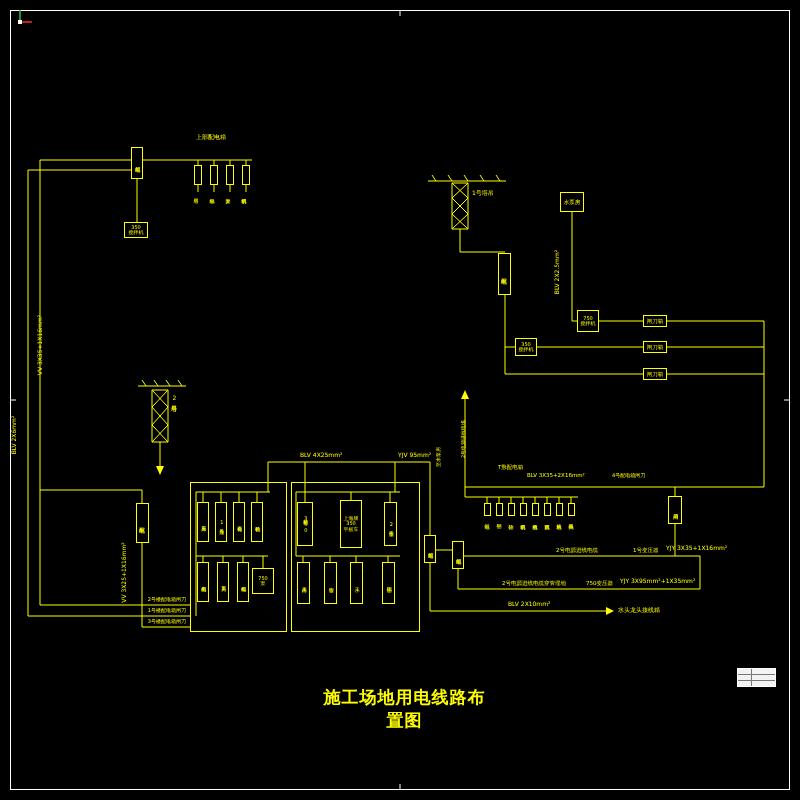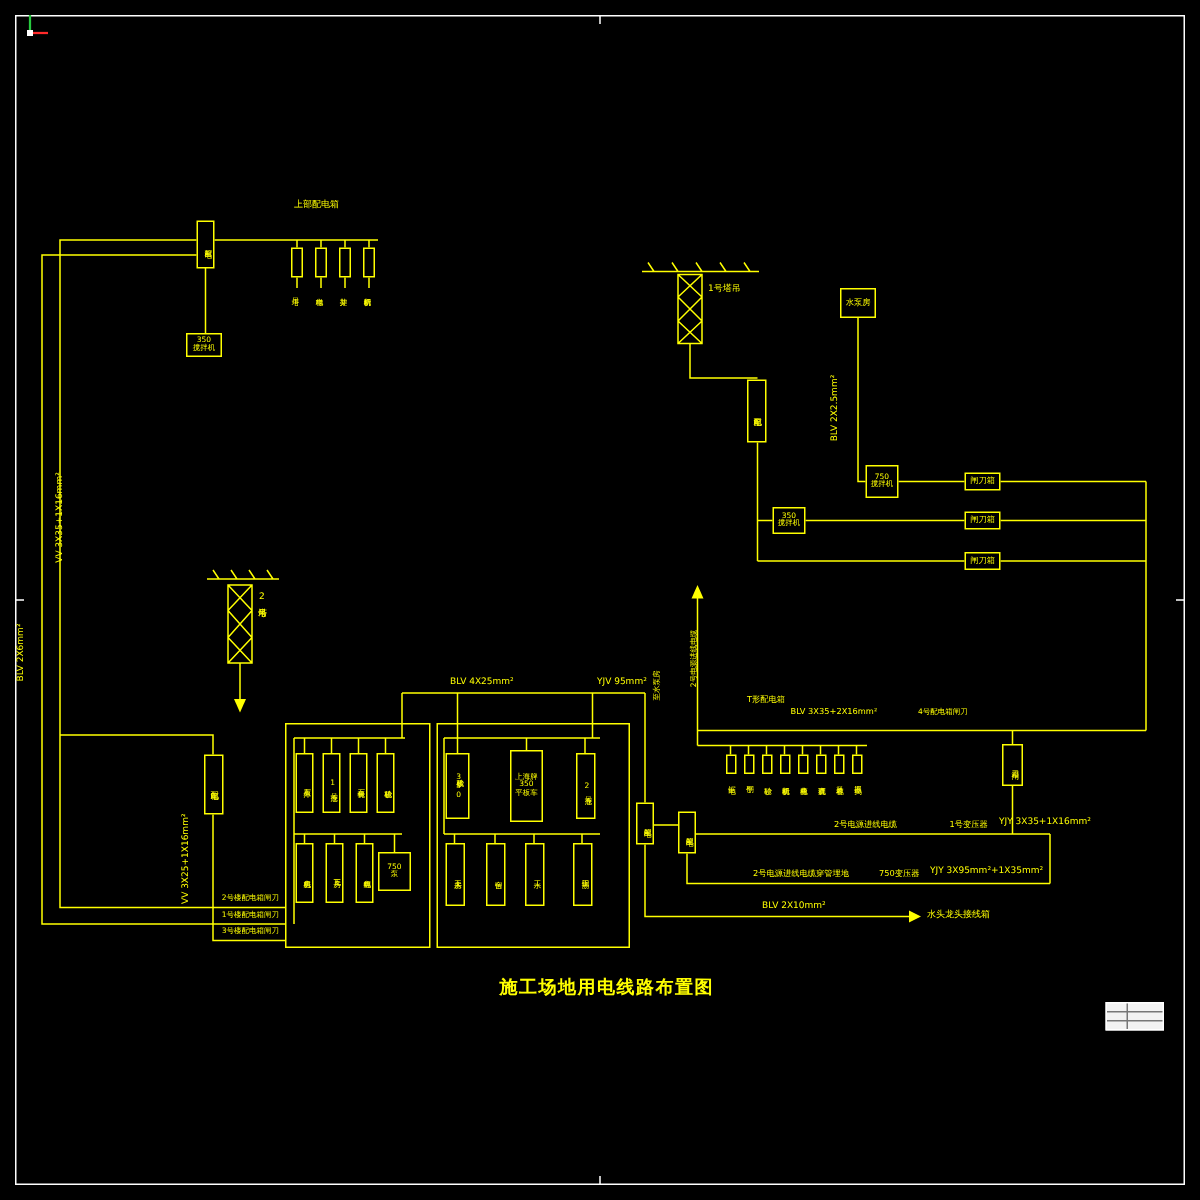--- a/index.html
+++ b/index.html
@@ -16,22 +16,22 @@
   }
   .outline { position:absolute; border:1px solid #FFFF00; z-index:1; }
   .v { writing-mode: vertical-rl; text-orientation: upright; }
   .stack { flex-direction: column; }
   .lbl { position:absolute; color:#FFFF00; white-space:nowrap; z-index:4; line-height:1.1; }
   .vlbl { position:absolute; color:#FFFF00; z-index:4; writing-mode:vertical-rl; text-orientation:upright; line-height:1; }
   .rot { transform: rotate(-90deg); transform-origin: 0 100%; height:8px; line-height:8px; text-align:center; }
   .f5 { font-size:5px; } .f55 { font-size:5.5px; } .f6 { font-size:6px; }
   .right { text-align:right; }
   .title {
-    position:absolute; left:322px; top:650px; width:165px; text-align:center;
-    font-size:12px; letter-spacing:1px; color:#FFFF00; z-index:5;
+    position:absolute; left:322px; top:686px; width:165px; text-align:center;
+    font-size:17px; letter-spacing:1px; color:#FFFF00; z-index:5;
     font-family:"DejaVu Sans", sans-serif; font-weight:bold;
   }
   .title-block {
     position:absolute; left:737px; top:668px; width:39px; height:19px;
     background:#f2f2f2; border:1px solid #fff; z-index:5;
   }
   .title-block .tb-row { height:6px; border-bottom:1px solid #777; }
   .title-block .tb-col { position:absolute; left:13px; top:0; width:1px; height:100%; background:#777; }
 </style>
 </head>

